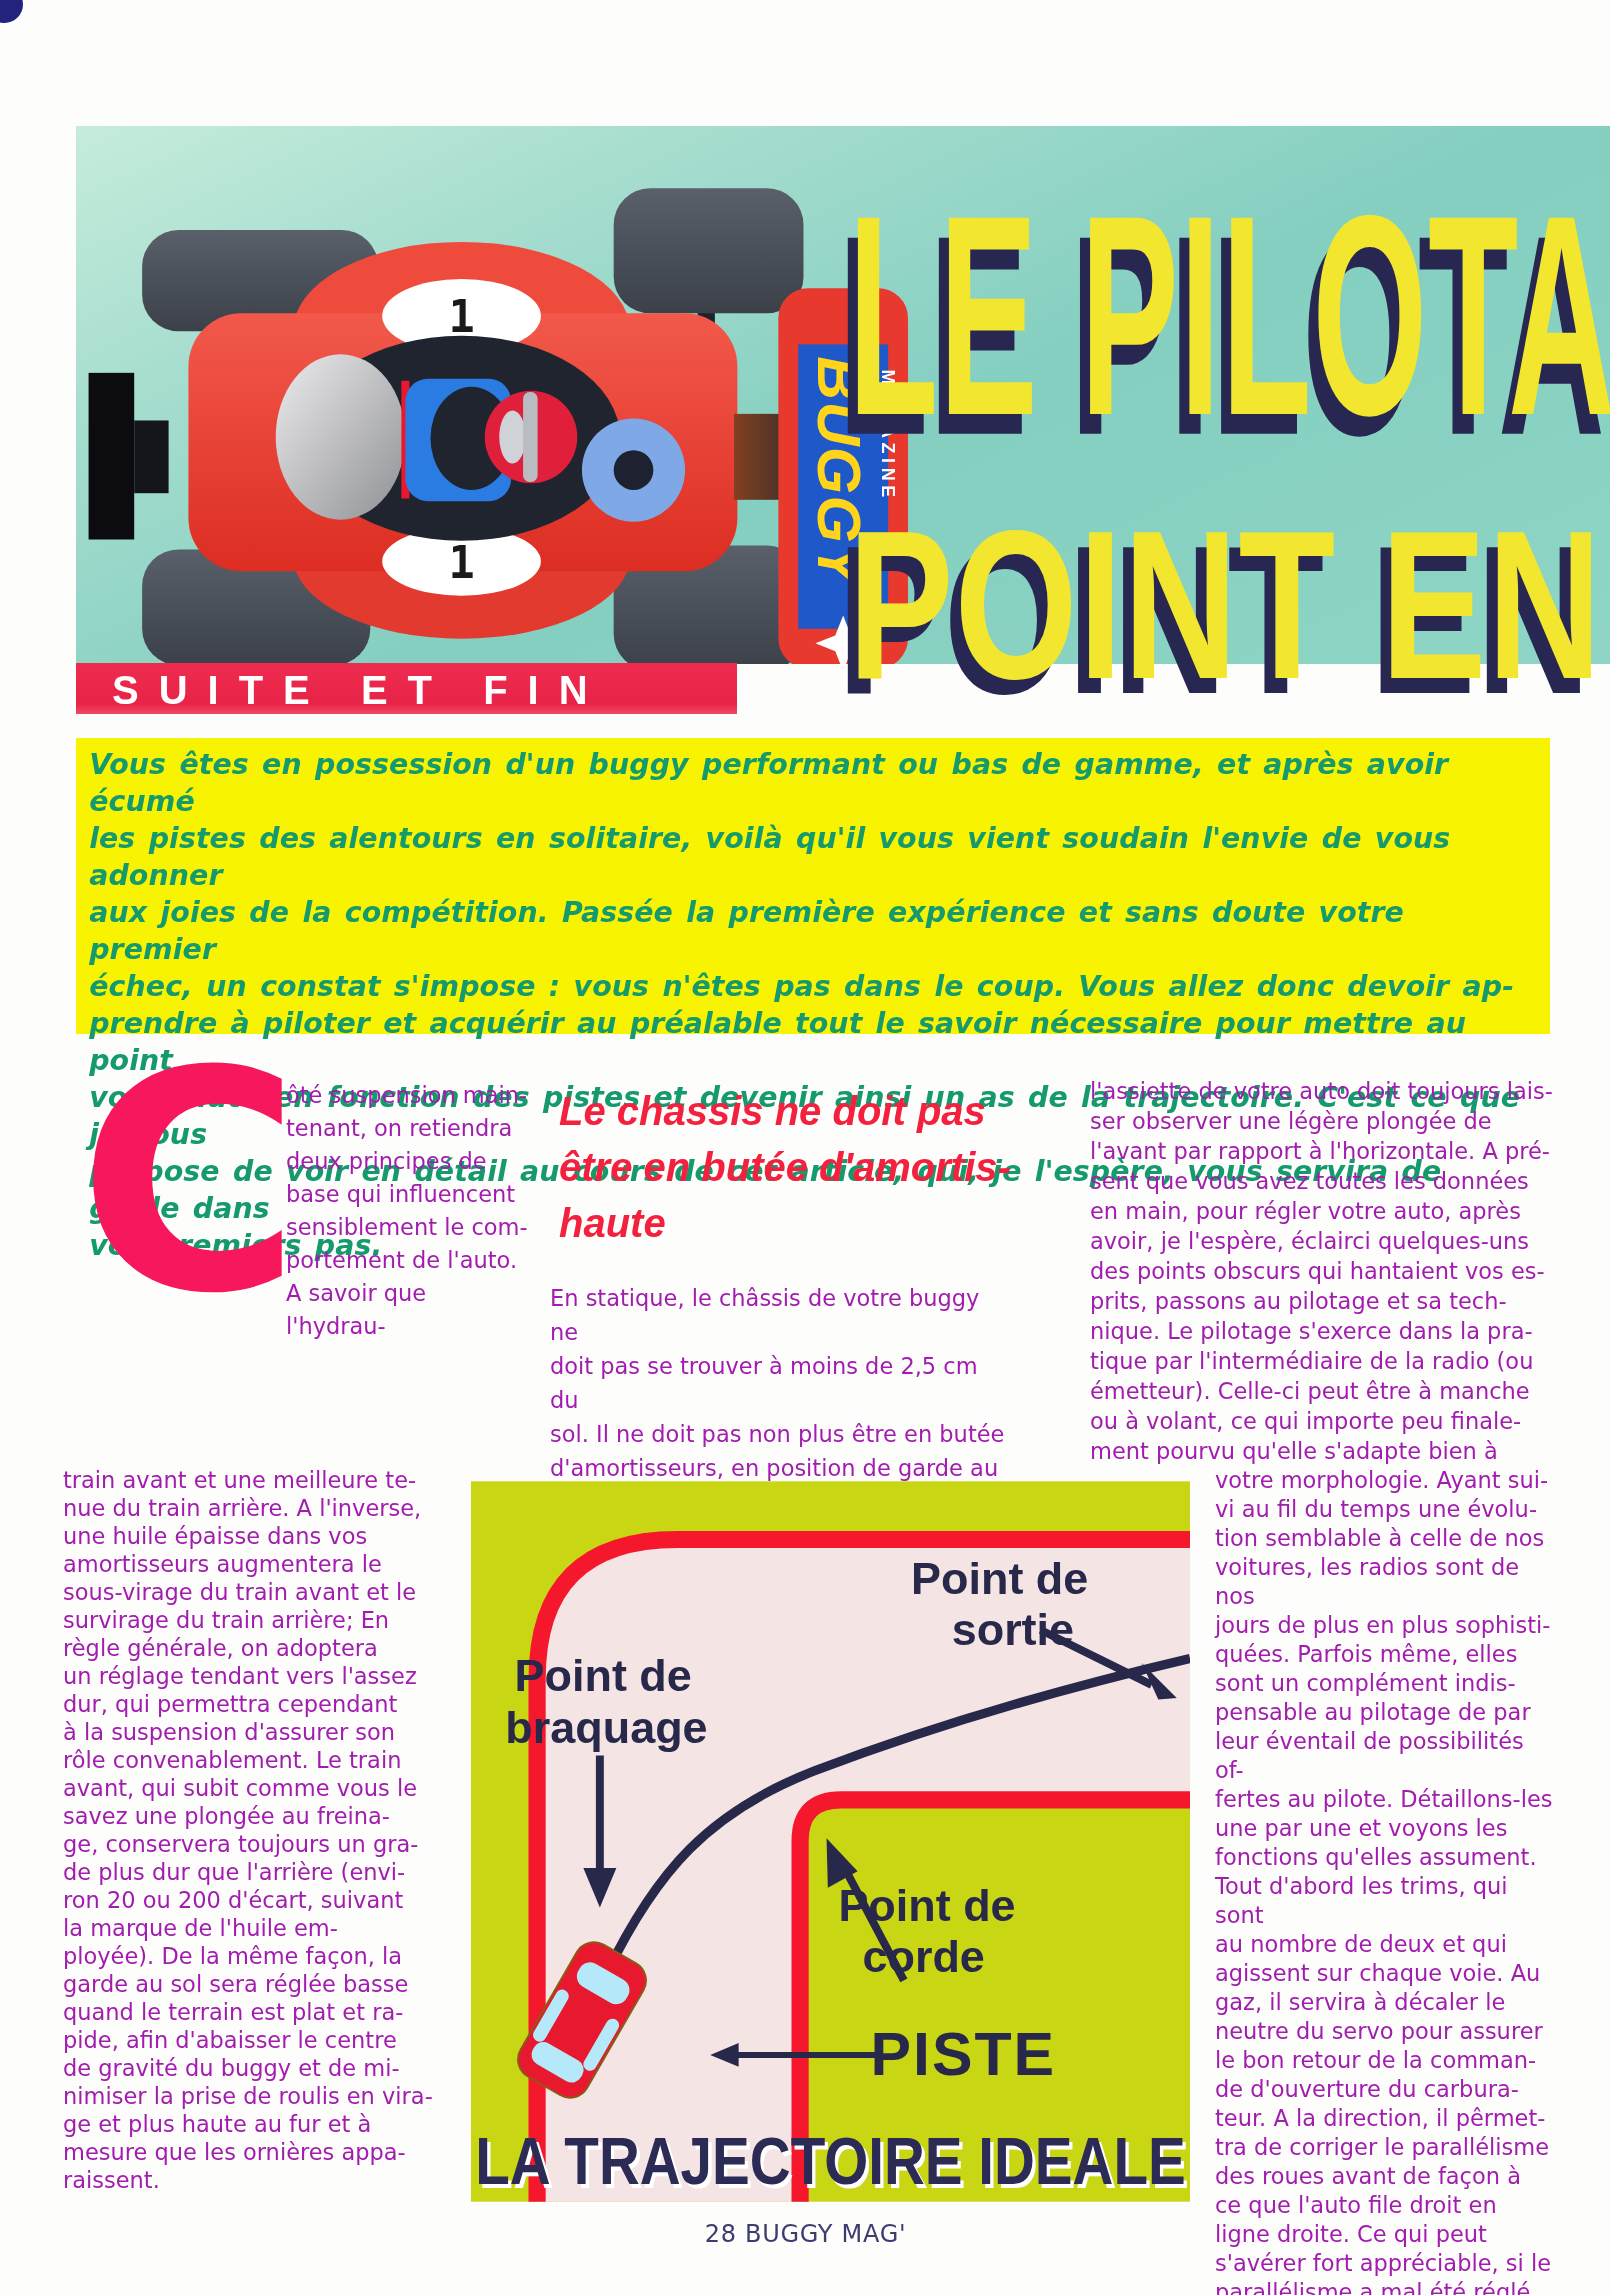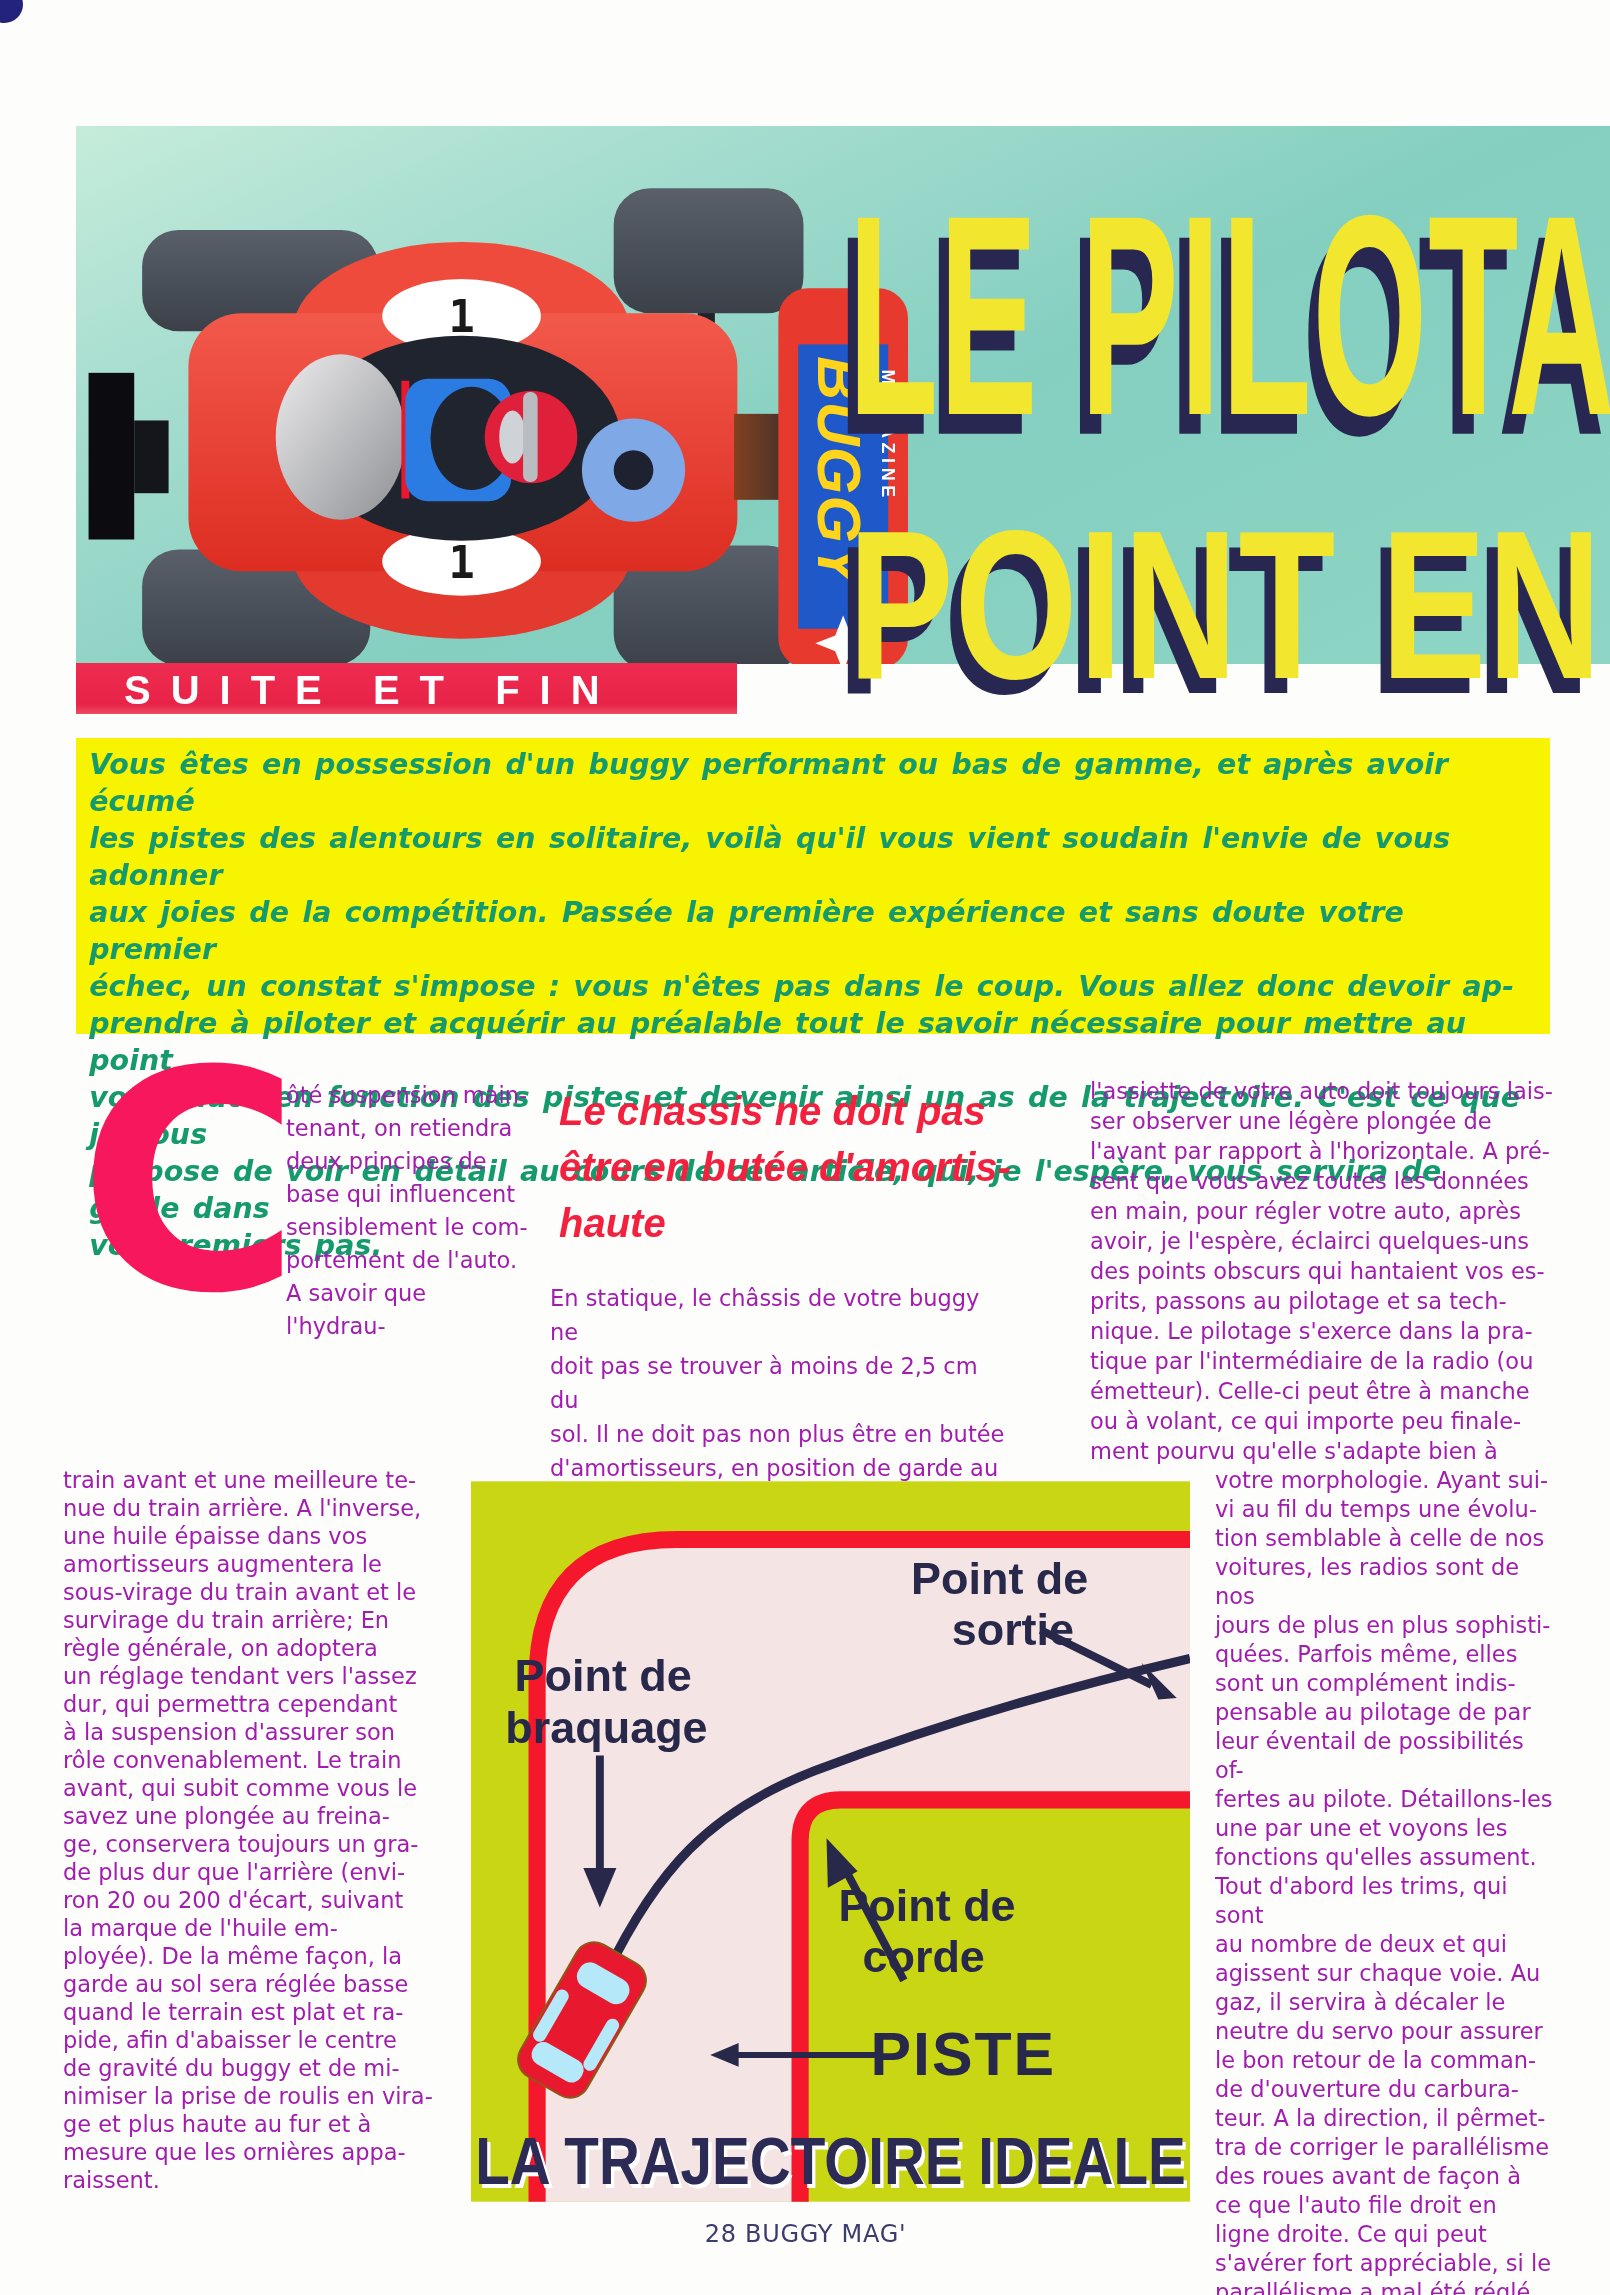--- a/index.html
+++ b/index.html
@@ -16,21 +16,21 @@
 
   
   .headline{color:#f2e72e;font-family:"Liberation Sans",sans-serif;font-weight:900;
             white-space:nowrap;line-height:0.72;letter-spacing:1.3px;
             text-shadow:-18px 18.5px 0 #272752;transform-origin:left top;}
   #headline-1{left:848px;top:213px;font-size:264px;transform:scale(0.56,1.08);}
   #headline-2{left:848px;top:529px;font-size:264px;transform:scale(0.60,0.80);}
 
   
   #suite-band{left:76px;top:663px;width:661px;height:51px;background:linear-gradient(180deg,#ee2b50 0%,#e82348 80%,#f04a63 100%);}
-  #suite-band span{position:absolute;left:48px;top:4px;color:#ffffff;font-family:"Liberation Sans",sans-serif;
+  #suite-band span{position:absolute;left:36px;top:4px;color:#ffffff;font-family:"Liberation Sans",sans-serif;
                    font-weight:900;font-size:40px;letter-spacing:20px;transform:scaleY(1.02);transform-origin:left top;white-space:nowrap;}
 
   
   #intro{left:76px;top:738px;width:1474px;height:296px;background:#f8f301;}
   #intro div{position:absolute;left:13.2px;top:8px;width:1451px;color:#149a6c;font-weight:bold;font-style:italic;
              font-size:28.4px;line-height:37px;white-space:pre-line;letter-spacing:0.1px;word-spacing:3.3px;}
 
   
   .colblock{color:#a21caf;font-size:22.5px;white-space:pre-line;}
   #dropcap{left:78px;top:1031px;font-size:304px;line-height:1;font-weight:bold;color:#f6175c;font-family:"DejaVu Sans",sans-serif;}

